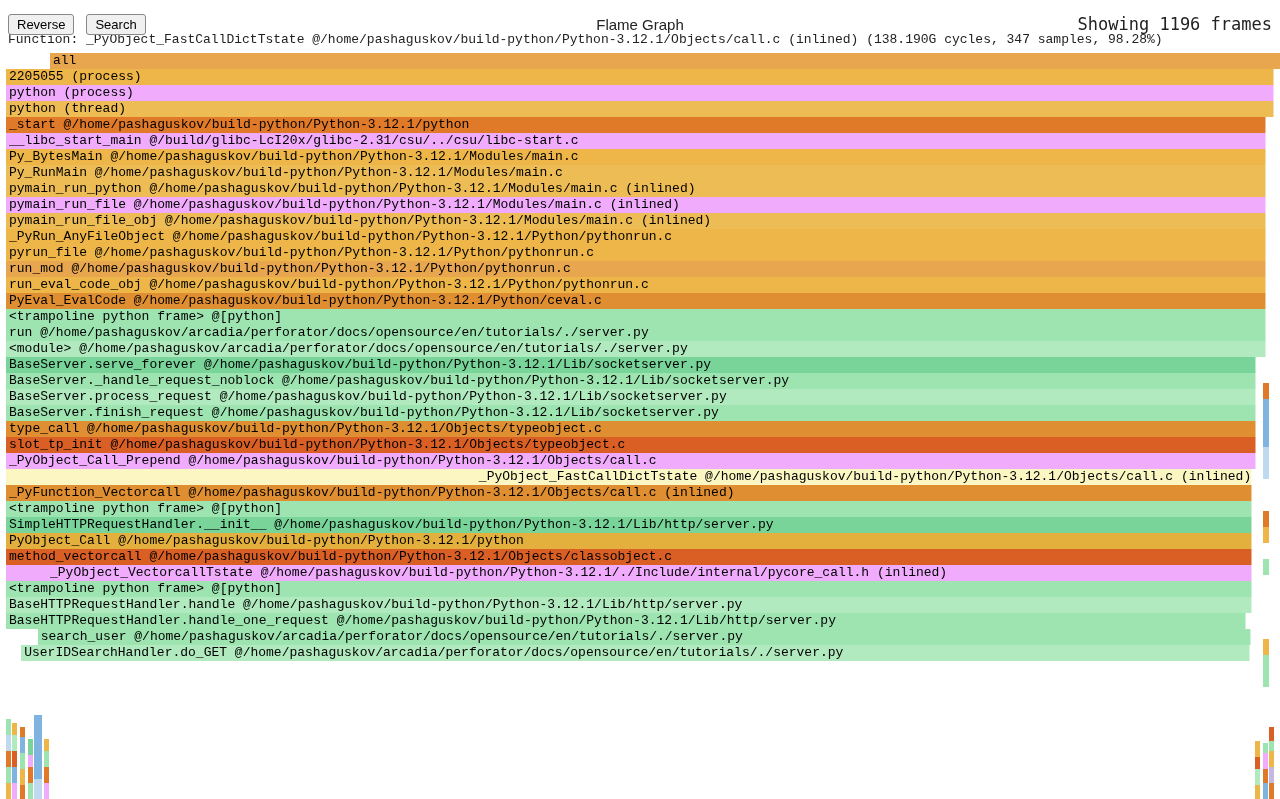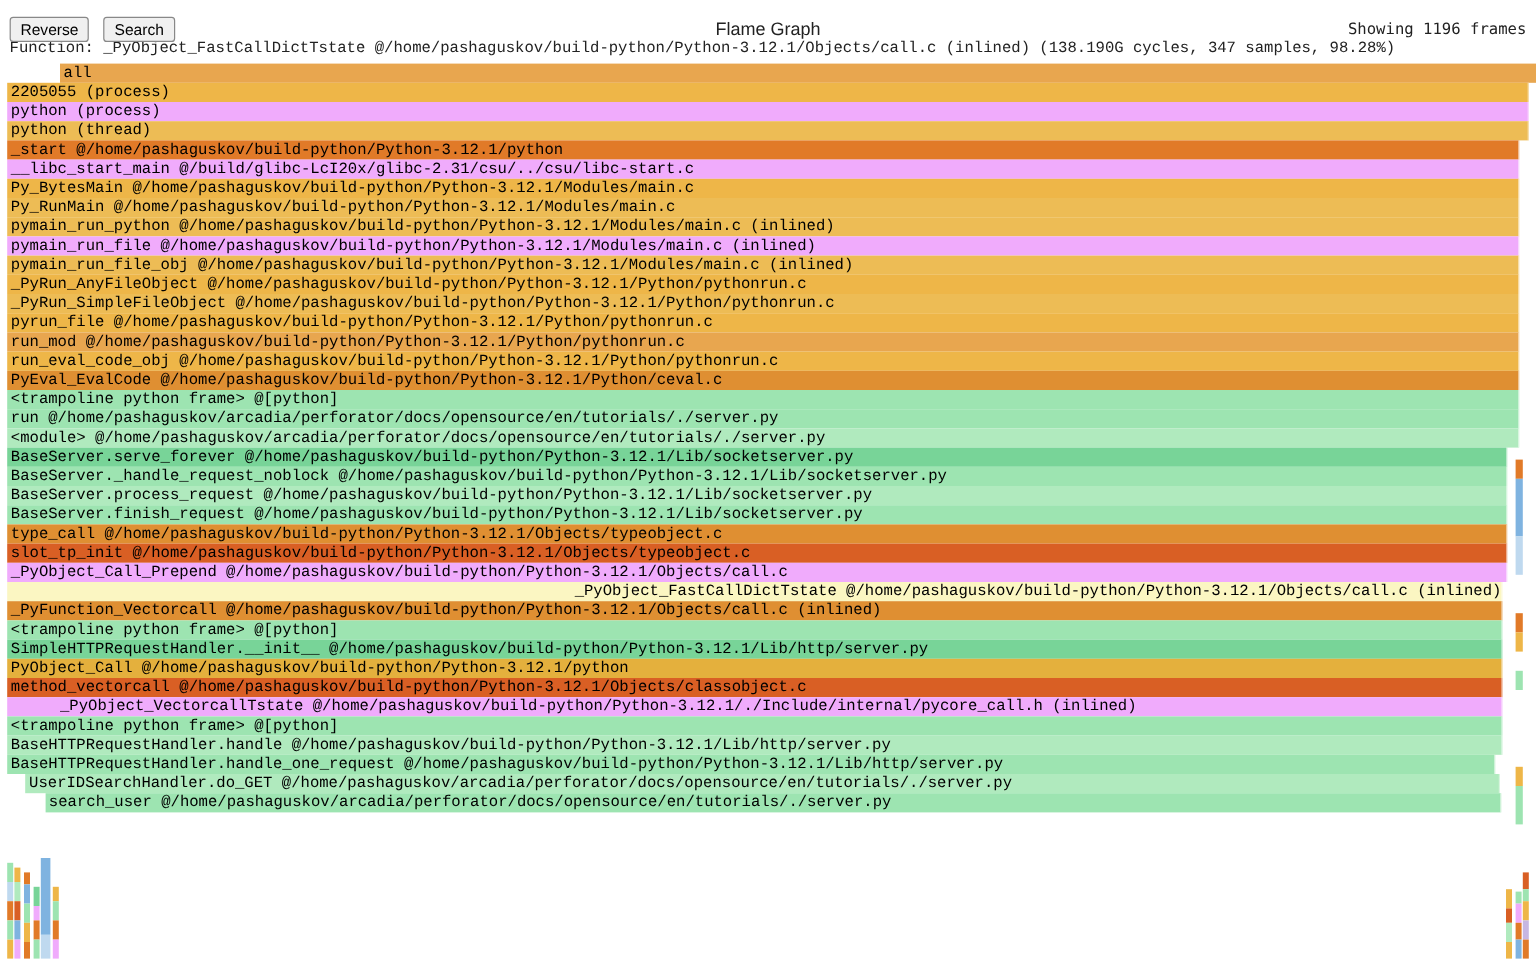--- a/index.html
+++ b/index.html
@@ -34,21 +34,21 @@
     left: 50%;
     transform: translateX(-50%);
     font-family: Arial, sans-serif;
     font-size: 15px;
     color: #222;
   }
   .count {
     position: absolute;
     right: 8px;
     font-family: Menlo, Monaco, monospace;
-    font-size: 13px;
+    font-size: 17px;
     color: #222;
   }
   .func-line {
     padding: 2px 8px 6px 8px;
     font-size: 13px;
     color: #222;
     white-space: nowrap;
     overflow: hidden;
   }
   .stack {
@@ -160,23 +160,20 @@
     <div class="row">
       <div class="frame c-gold-lt" style="left: 0%; width: 99.4%;">pymain_run_file @/home/pashaguskov/build-python/Python-3.12.1/Modules/main.c (inlined)</div>
     </div>
     <div class="row">
       <div class="frame c-gold-md" style="left: 0%; width: 99.4%;">pymain_run_file_obj @/home/pashaguskov/build-python/Python-3.12.1/Modules/main.c (inlined)</div>
     </div>
     <div class="row">
       <div class="frame c-gold" style="left: 0%; width: 99.4%;">_PyRun_AnyFileObject @/home/pashaguskov/build-python/Python-3.12.1/Python/pythonrun.c</div>
     </div>
     <div class="row">
-      <div class="frame c-gold-md" style="left: 0%; width: 99.4%;">_PyRun_SimpleFileObject @/home/pashaguskov/build-python/Python-3.12.1/Python/pythonrun.c</div>
-    </div>
-    <div class="row">
       <div class="frame c-gold" style="left: 0%; width: 99.4%;">pyrun_file @/home/pashaguskov/build-python/Python-3.12.1/Python/pythonrun.c</div>
     </div>
     <div class="row">
       <div class="frame c-orange-md" style="left: 0%; width: 99.4%;">run_mod @/home/pashaguskov/build-python/Python-3.12.1/Python/pythonrun.c</div>
     </div>
     <div class="row">
       <div class="frame c-gold" style="left: 0%; width: 99.4%;">run_eval_code_obj @/home/pashaguskov/build-python/Python-3.12.1/Python/pythonrun.c</div>
     </div>
     <div class="row">
       <div class="frame c-amber" style="left: 0%; width: 99.4%;">PyEval_EvalCode @/home/pashaguskov/build-python/Python-3.12.1/Python/ceval.c</div>
@@ -235,24 +232,24 @@
     <div class="row">
       <div class="frame c-mint" style="left: 0%; width: 98.28%;">&lt;trampoline python frame&gt; @[python]</div>
     </div>
     <div class="row">
       <div class="frame c-mint-lt" style="left: 0%; width: 98.28%;">BaseHTTPRequestHandler.handle @/home/pashaguskov/build-python/Python-3.12.1/Lib/http/server.py</div>
     </div>
     <div class="row">
       <div class="frame c-mint" style="left: 0%; width: 97.8%;">BaseHTTPRequestHandler.handle_one_request @/home/pashaguskov/build-python/Python-3.12.1/Lib/http/server.py</div>
     </div>
     <div class="row">
+      <div class="frame c-mint" style="left: 2.5%; width: 95.7%;">search_user @/home/pashaguskov/arcadia/perforator/docs/opensource/en/tutorials/./server.py</div>
+    </div>
+    <div class="row">
       <div class="frame c-mint-lt" style="left: 1.2%; width: 96.9%;">UserIDSearchHandler.do_GET @/home/pashaguskov/arcadia/perforator/docs/opensource/en/tutorials/./server.py</div>
-    </div>
-    <div class="row">
-      <div class="frame c-mint" style="left: 2.5%; width: 95.7%;">search_user @/home/pashaguskov/arcadia/perforator/docs/opensource/en/tutorials/./server.py</div>
     </div>
   </div>
 
 <div class="right-slivers">
   <div class="seg c-orange" style="top:48px;height:16px;"></div>
   <div class="seg c-blue" style="top:64px;height:48px;"></div>
   <div class="seg c-blue-lt" style="top:112px;height:32px;"></div>
   <div class="seg c-orange" style="top:176px;height:16px;"></div>
   <div class="seg c-gold" style="top:192px;height:16px;"></div>
   <div class="seg c-mint" style="top:224px;height:16px;"></div>

